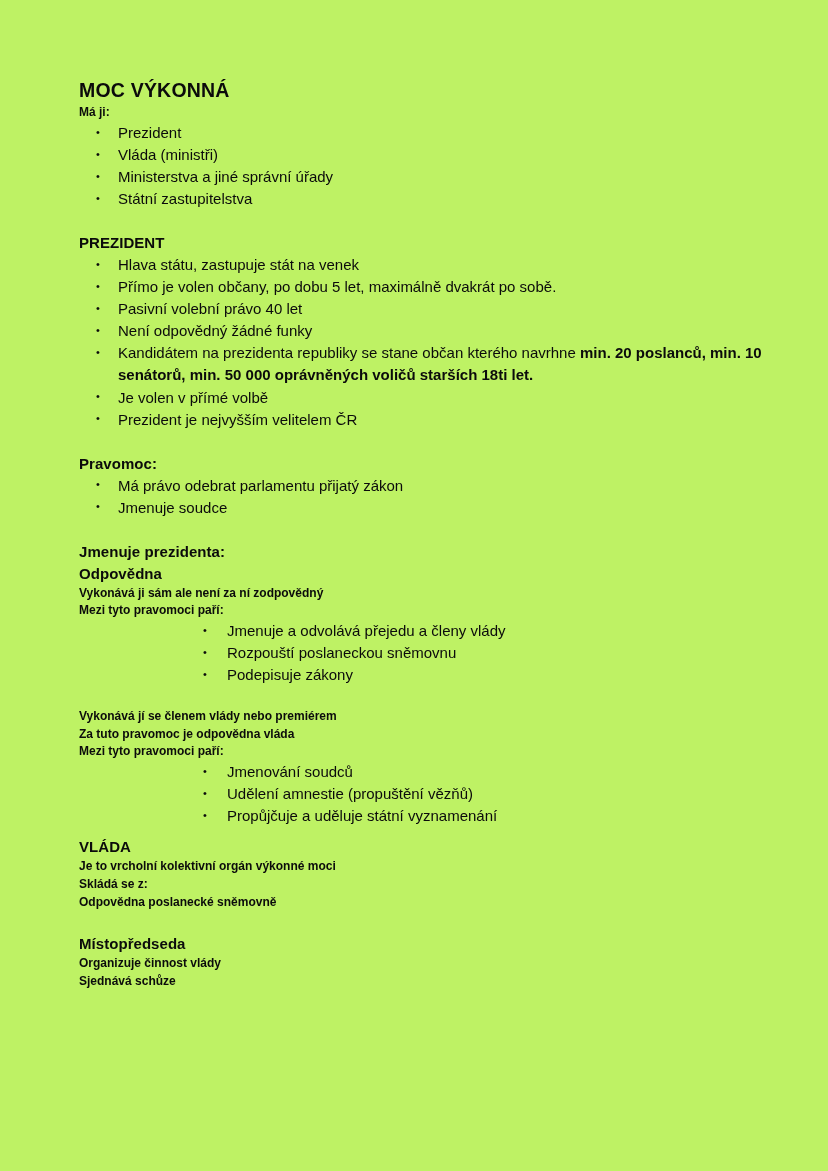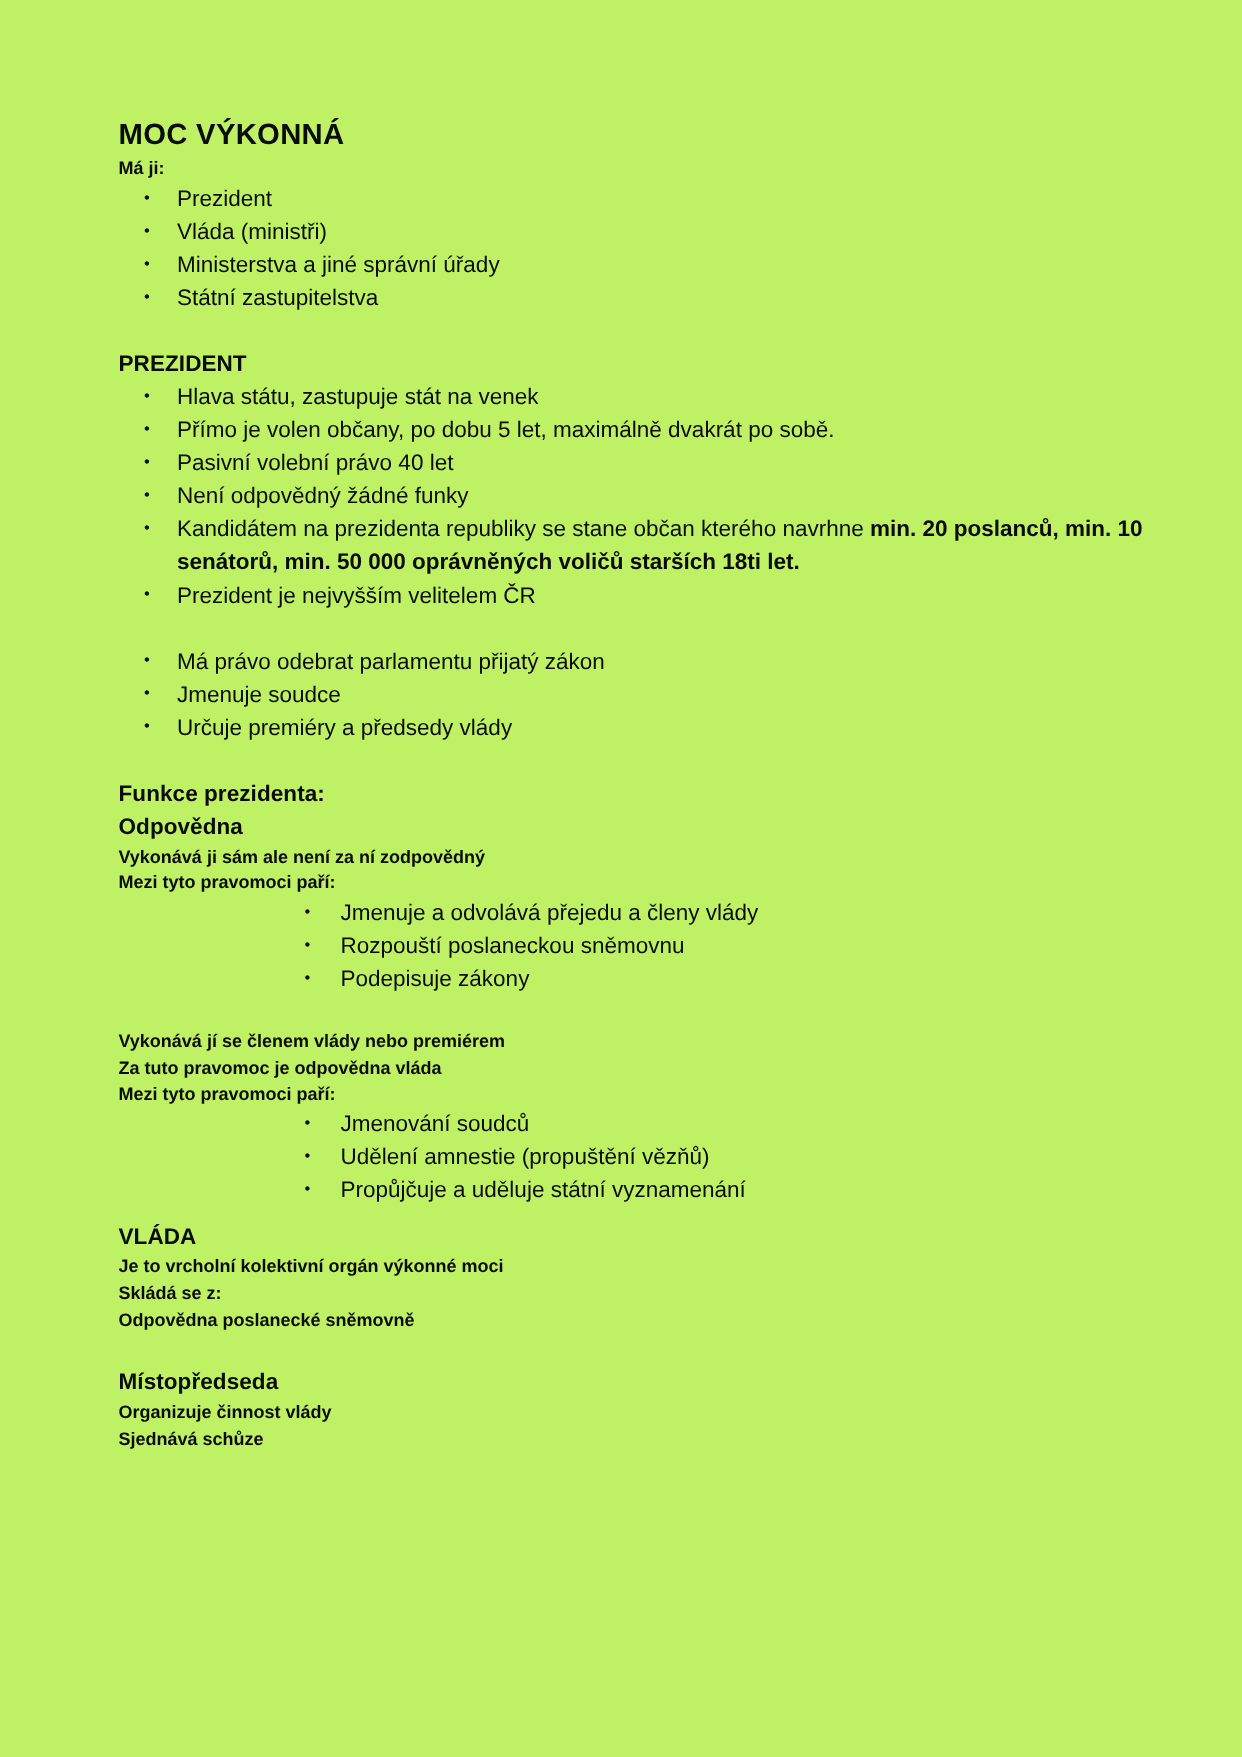--- a/index.html
+++ b/index.html
@@ -106,35 +106,36 @@
   <div class="spacer"></div>
 
   <h2 class="section-head">PREZIDENT</h2>
 
   <ul class="bullets">
     <li>Hlava státu, zastupuje stát na venek</li>
     <li>Přímo je volen občany, po dobu 5 let, maximálně dvakrát po sobě.</li>
     <li>Pasivní volební právo 40 let</li>
     <li>Není odpovědný žádné funky</li>
     <li><span>Kandidátem na prezidenta republiky se stane občan kterého navrhne </span><b>min. 20 poslanců, min. 10 senátorů, min. 50 000 oprávněných voličů starších 18ti let.</b></li>
+    <li>Je volen v přímé volbě</li>
     <li>Prezident je nejvyšším velitelem ČR</li>
   </ul>
 
   <div class="spacer"></div>
 
+  <h2 class="section-head">Pravomoc:</h2>
 
   <ul class="bullets">
     <li>Má právo odebrat parlamentu přijatý zákon</li>
     <li>Jmenuje soudce</li>
-    <li>Určuje premiéry a předsedy vlády</li>
   </ul>
 
   <div class="spacer"></div>
 
-  <h2 class="section-head">Funkce prezidenta:</h2>
+  <h2 class="section-head">Jmenuje prezidenta:</h2>
   <h3 class="section-head">Odpovědna</h3>
   <div class="para">Vykonává ji sám ale není za ní zodpovědný</div>
   <div class="para">Mezi tyto pravomoci paří:</div>
 
   <ul class="bullets indent">
     <li>Jmenuje a odvolává přejedu a členy vlády</li>
     <li>Rozpouští poslaneckou sněmovnu</li>
     <li>Podepisuje zákony</li>
   </ul>
 

